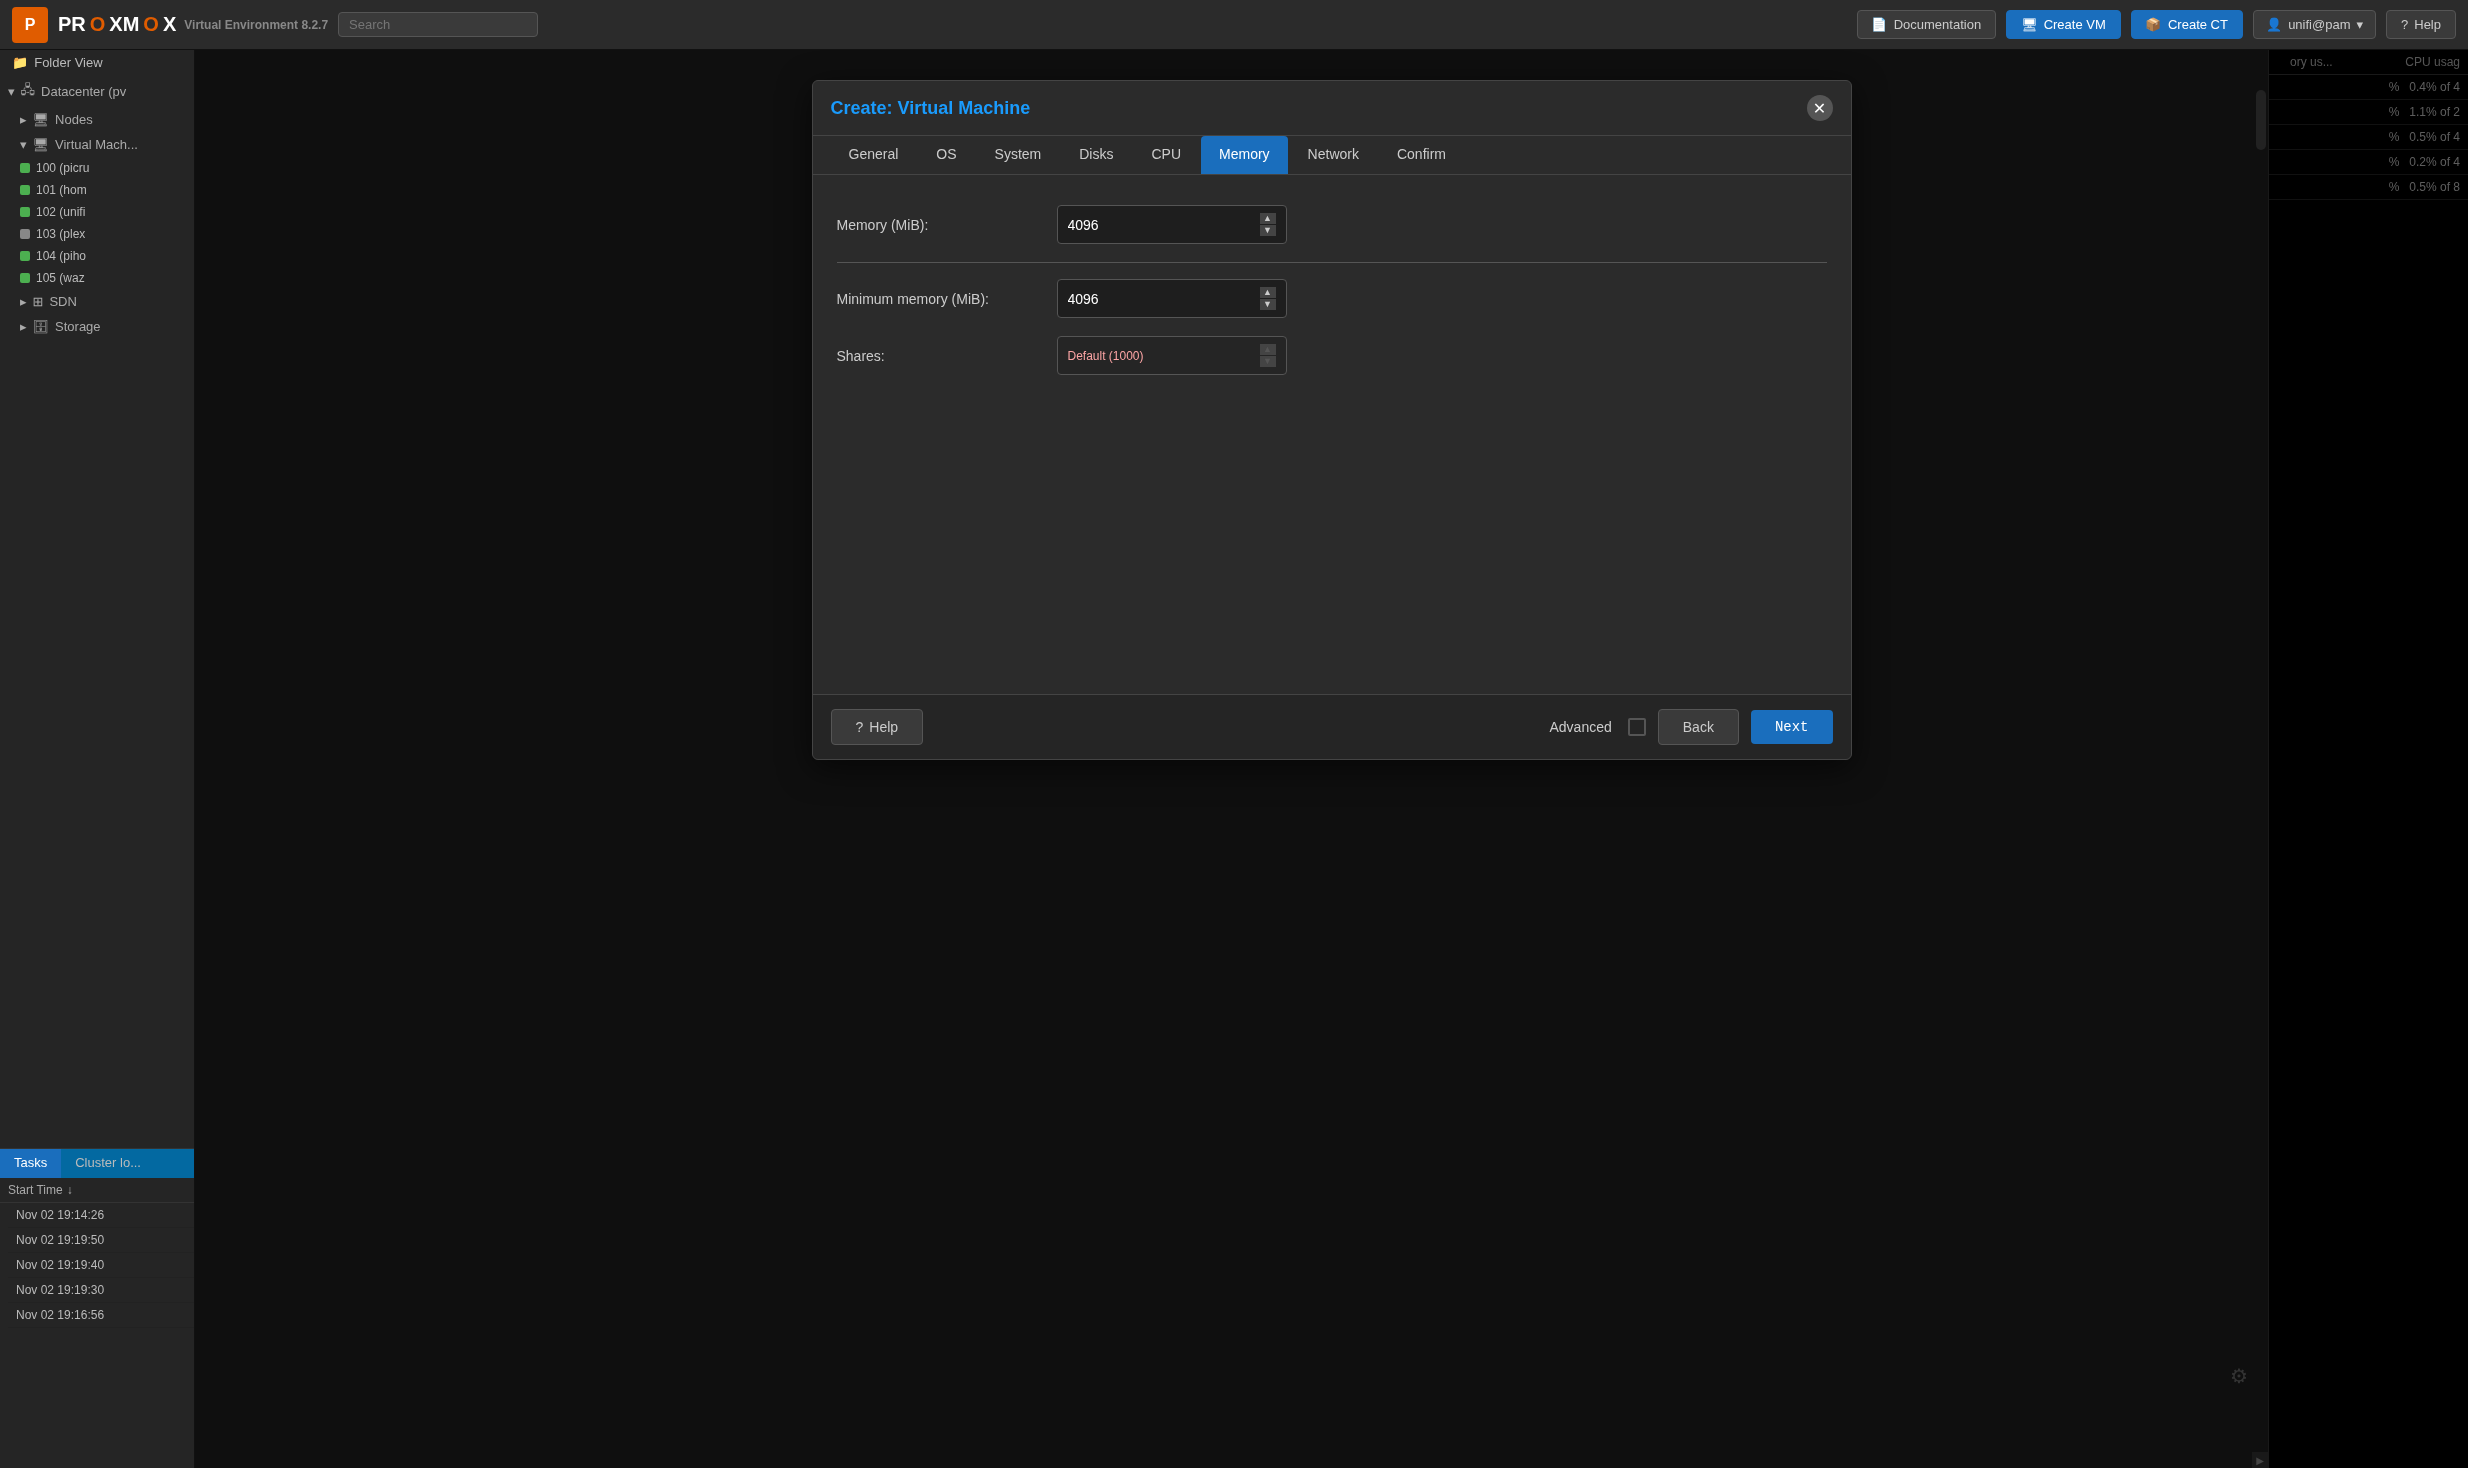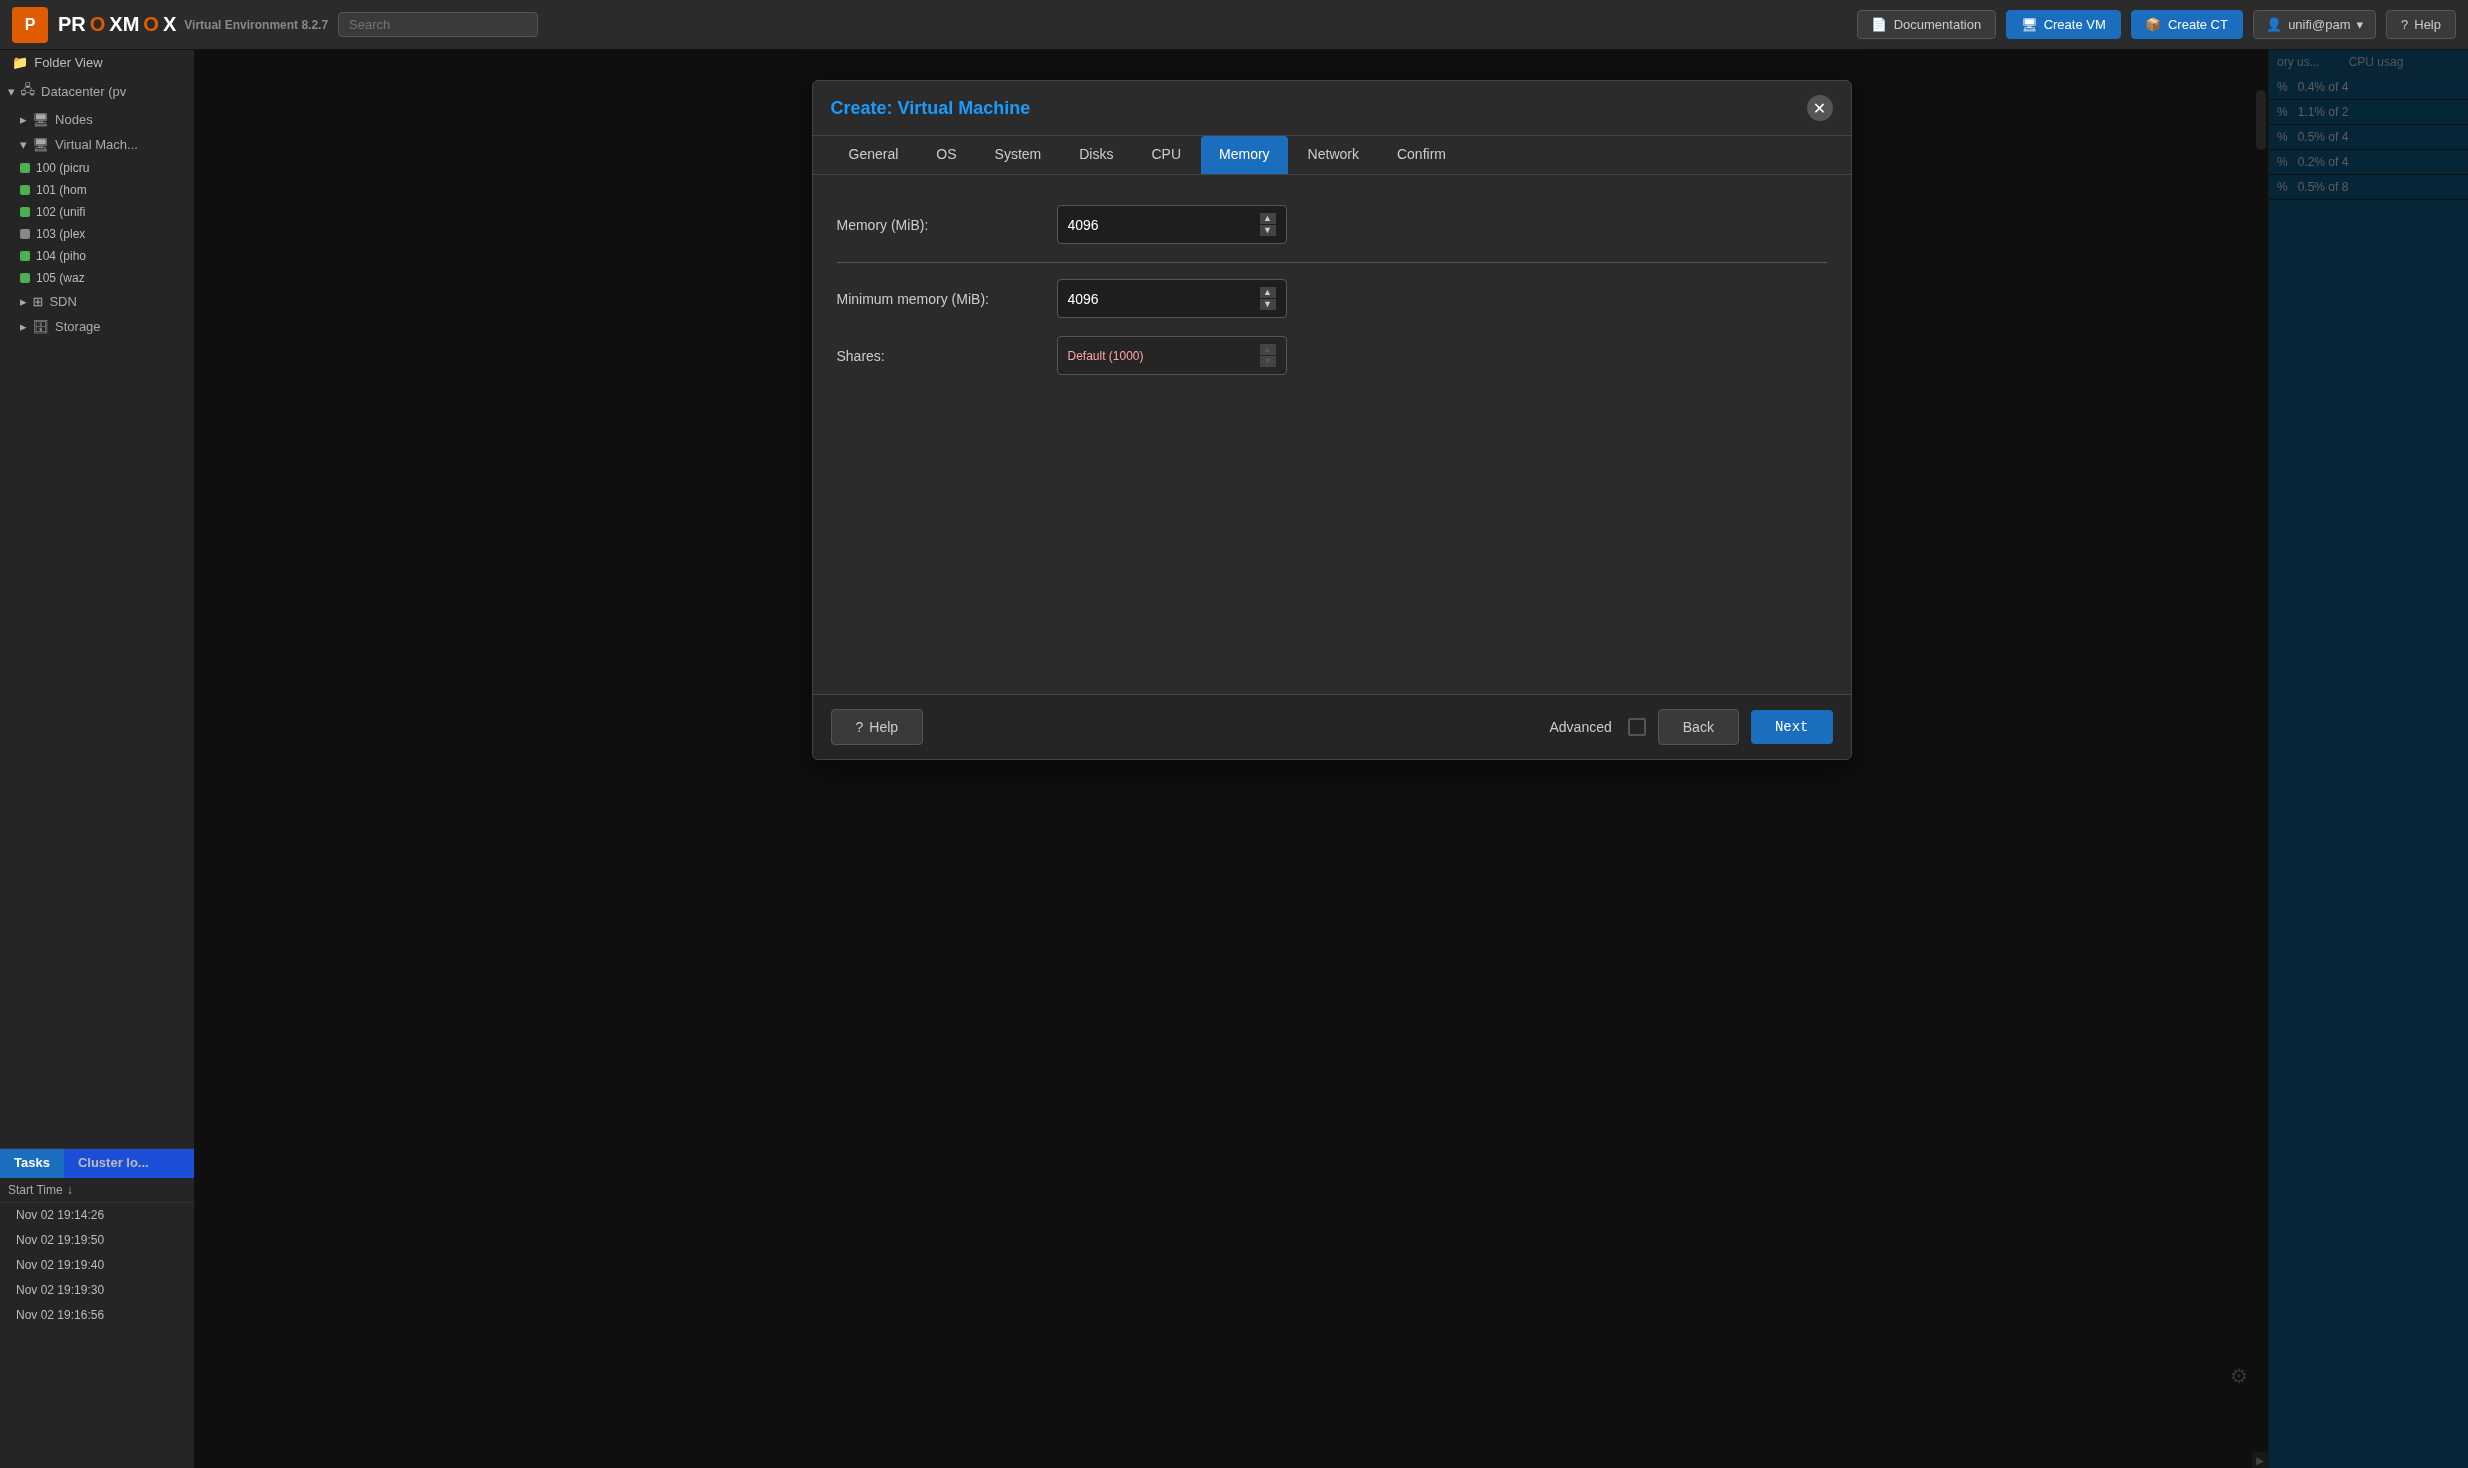--- a/index.html
+++ b/index.html
@@ -132,22 +132,21 @@
     
     .sidebar-bottom {
       border-top: 1px solid #333;
       height: 320px;
       overflow: hidden;
       display: flex;
       flex-direction: column;
     }
     .tab-row {
       display: flex;
-      background: #1d4ed8;
-      font-weight: bold;
+      background: #0369a1;
     }
     .tab-item {
       padding: 6px 14px;
       cursor: pointer;
       color: #bbb;
       font-size: 13px;
       border-bottom: 2px solid transparent;
     }
     .tab-item.active {
       color: #fff;
@@ -175,22 +174,23 @@
       position: relative;
       overflow: hidden;
     }
 
     
     .right-columns {
       position: absolute;
       right: 0; top: 0; bottom: 0;
       width: 200px;
       border-left: 1px solid #333;
-      background: #0c4a6e;
+      background: #000000;
       overflow: hidden;
+      text-align: right;
     }
     .right-col-header {
       padding: 5px 8px;
       font-size: 12px;
       color: #aaa;
       border-bottom: 1px solid #333;
       white-space: nowrap;
       overflow: hidden;
     }
     .right-col-row {

